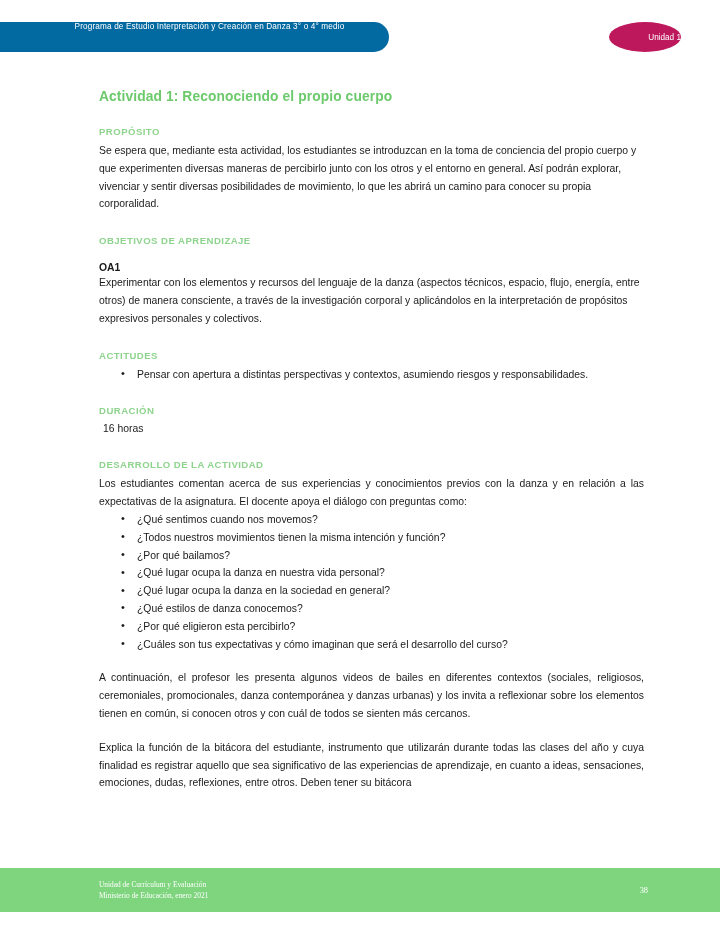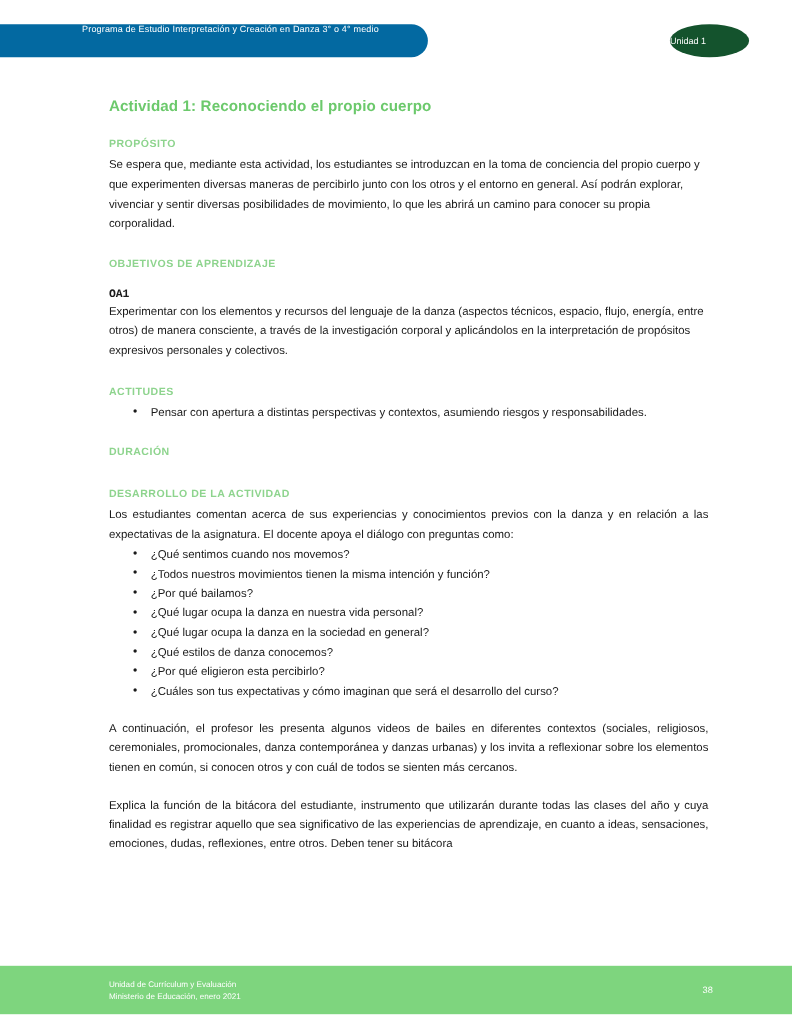--- a/index.html
+++ b/index.html
@@ -35,25 +35,25 @@
     letter-spacing: 0.15px;
     white-space: nowrap;
     padding-left: 30px;
   }
   .unit-badge {
     position: absolute;
     right: 39px;
     top: 22px;
     width: 72px;
     height: 30px;
-    background: #14532d;
+    background: #be185d;
     border-radius: 50%;
     display: flex;
     align-items: center;
-    justify-content: flex-start;
+    justify-content: flex-end;
   }
   .unit-badge-text {
     color: #ffffff;
     font-size: 8.2px;
     white-space: nowrap;
   }
 
   
   .content {
     position: absolute;
@@ -86,21 +86,20 @@
     color: #1a1a1a;
   }
   .body-text.justified {
     text-align: justify;
   }
 
   .oa-code {
     font-size: 10.4px;
     font-weight: bold;
     margin: 0 0 1px 0;
-    font-family: Liberation Mono, monospace;
   }
 
   .gap-lg { height: 22px; }
   .gap-md { height: 16px; }
   .gap-sm { height: 11px; }
 
   .duration-value {
     font-size: 10.4px;
     line-height: 16px;
     margin: 0;
@@ -130,26 +129,27 @@
     padding-left: 38px;
   }
   ul.bullets.indent-attitudes li::before {
     left: 22px;
   }
 
   
   .footer-band {
     position: absolute;
     left: 0;
-    bottom: 10px;
+    bottom: 20px;
     width: 720px;
     height: 44px;
     background: #7ed57e;
     display: flex;
     align-items: center;
+    font-family: Liberation Serif, serif;
   }
   .footer-left {
     position: absolute;
     left: 99px;
     color: #ffffff;
     font-size: 7.4px;
     line-height: 11px;
   }
   .footer-page {
     position: absolute;
@@ -192,20 +192,21 @@
     <div class="section-heading">ACTITUDES</div>
     <ul class="bullets indent-attitudes">
       <li>Pensar con apertura a distintas perspectivas y contextos, asumiendo riesgos y responsabilidades.</li>
     </ul>
   </div>
 
   <div class="gap-lg"></div>
 
   <div>
     <div class="section-heading">DURACIÓN</div>
+    <p class="duration-value">16 horas</p>
   </div>
 
   <div class="gap-lg"></div>
 
   <div>
     <div class="section-heading">DESARROLLO DE LA ACTIVIDAD</div>
     <p class="body-text justified">Los estudiantes comentan acerca de sus experiencias y conocimientos previos con la danza y en relación a las expectativas de la asignatura. El docente apoya el diálogo con preguntas como:</p>
     <ul class="bullets">
       <li>¿Qué sentimos cuando nos movemos?</li>
       <li>¿Todos nuestros movimientos tienen la misma intención y función?</li>

